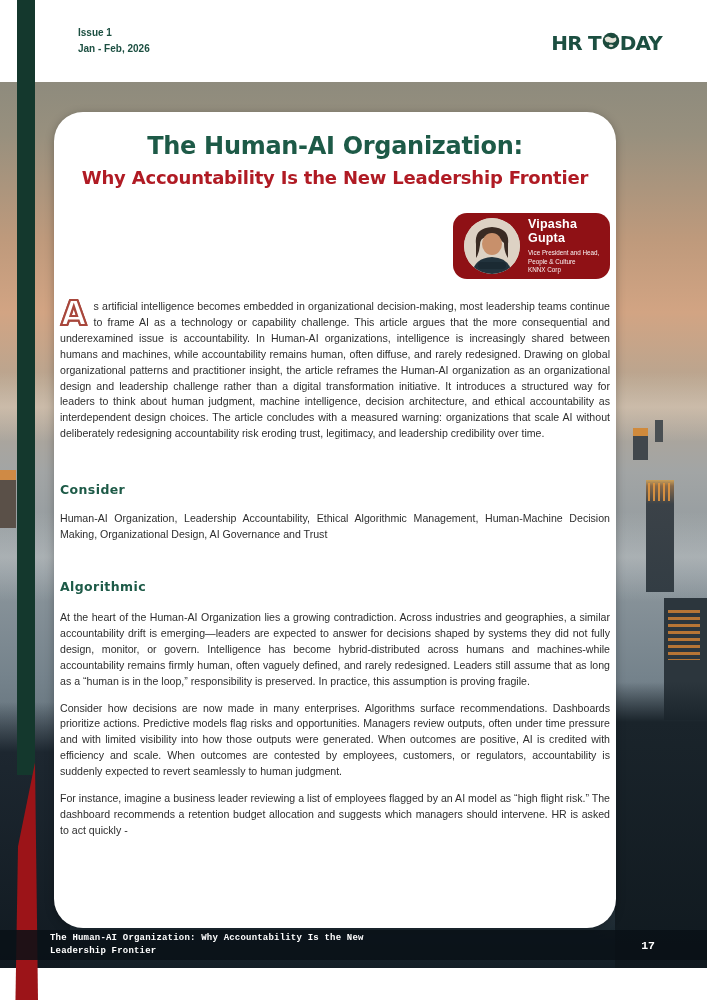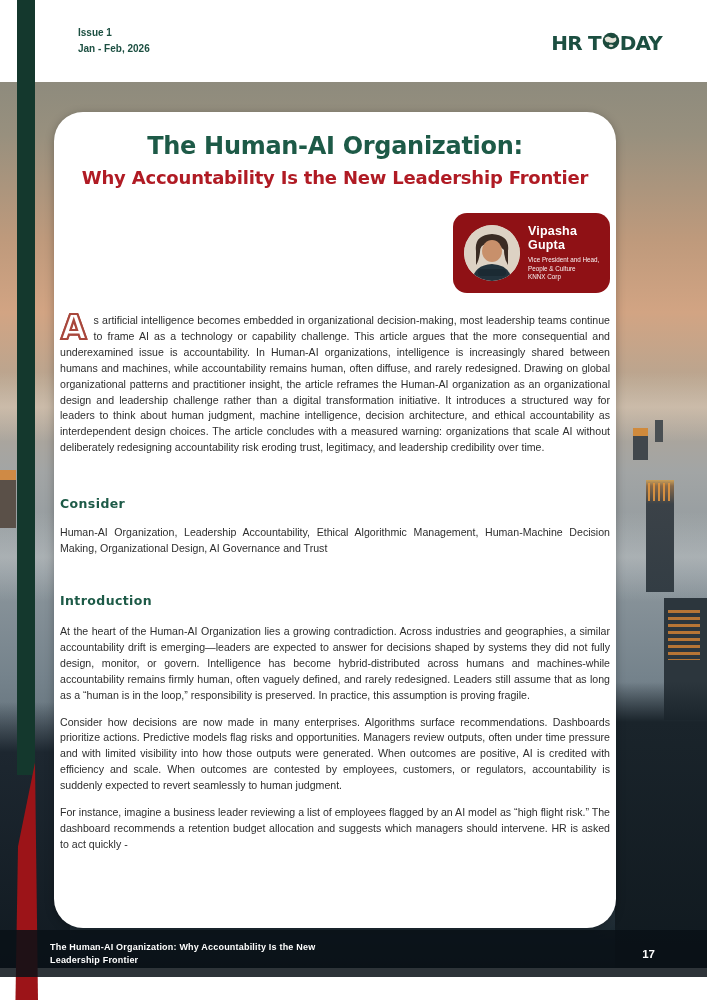--- a/index.html
+++ b/index.html
@@ -44,21 +44,21 @@
     font-family:"DejaVu Sans",sans-serif;font-weight:800;font-size:20px;letter-spacing:-0.8px;z-index:5;}
   .logo svg{width:18px;height:18px;margin:1px 0 0 1px;}
   
   .card{
     position:absolute;left:54px;top:112px;width:562px;height:816px;background:#ffffff;z-index:6;
     padding:20px 6px 0;box-shadow:0 2px 10px rgba(0,0,0,.28);border-radius:29px;
   }
   .title{font-family:"DejaVu Sans",sans-serif;font-weight:800;font-size:24px;color:#1d5a47;text-align:center;letter-spacing:-0.3px;}
   .subtitle{font-family:"DejaVu Sans",sans-serif;font-weight:600;font-size:18px;color:var(--red);text-align:center;margin-top:7px;letter-spacing:-0.2px;}
   .author-row{display:flex;justify-content:flex-end;margin-top:25px;padding-right:0;}
-  .author-card{width:157px;height:80px;background:var(--card_red);border-radius:14px;display:flex;align-items:center;}
+  .author-card{width:157px;height:66px;background:var(--card_red);border-radius:14px;display:flex;align-items:center;}
   .avatar{width:56px;height:56px;border-radius:50%;margin-left:11px;flex:0 0 auto;overflow:hidden;background:#ddd2c4;}
   .author-info{margin-left:8px;color:#fff;}
   .author-name{font-size:12.5px;font-weight:bold;letter-spacing:.2px;}
   .author-role{font-size:6.3px;line-height:1.4;margin-top:4px;color:rgba(255,255,255,.95);}
   .sec-heading{font-family:"DejaVu Sans",sans-serif;font-weight:800;font-size:12.5px;color:#1d5a47;letter-spacing:.4px;}
   .h-abstract{margin-top:34px;}
   .h-keywords{margin-top:40px;}
   .h-intro{margin-top:36px;}
   .body-text{font-size:10.6px;line-height:15.9px;color:#2e2e2e;text-align:justify;}
   .abstract-text{margin-top:20px;}
@@ -67,22 +67,22 @@
   .p2{margin-top:11px;}
   .p3{margin-top:11px;}
   .dropcap{
     float:left;font-family:"DejaVu Sans",sans-serif;font-weight:800;font-size:33px;line-height:28px;
     color:#ffffff;-webkit-text-stroke:2.2px #a8473c;
     text-shadow:1px 0 #a8473c,-1px 0 #a8473c,0 1px #a8473c,0 -1px #a8473c;
     padding:1px 7px 0 1px;
   }
   
   .footer{
-    position:absolute;left:0;top:930px;width:707px;height:47px;background:rgba(9,16,22,.85);z-index:7;
-    display:flex;align-items:center;justify-content:space-between;padding:0 52px 0 50px;
+    position:absolute;left:0;top:930px;width:707px;height:30px;background:rgba(9,16,22,.85);z-index:7;
+    display:flex;align-items:center;justify-content:space-between;padding:0 52px 0 50px;font-family:Liberation Mono, monospace;
   }
   .footer-title{color:#fff;font-size:9px;font-weight:bold;line-height:1.4;letter-spacing:.2px;}
   .page-num{color:#fff;font-size:11.5px;font-weight:bold;}
 </style>
 </head>
 <body>
 
 <div class="photo">
   <div class="fog f1"></div>
   <div class="fog f2"></div>
@@ -140,21 +140,21 @@
         </div>
       </div>
     </div>
   </div>
 
   <p class="body-text abstract-text"><span class="dropcap">A</span><span>s artificial intelligence becomes embedded in organizational decision-making, most leadership teams continue to frame AI as a technology or capability challenge. This article argues that the more consequential and underexamined issue is accountability. In Human-AI organizations, intelligence is increasingly shared between humans and machines, while accountability remains human, often diffuse, and rarely redesigned. Drawing on global organizational patterns and practitioner insight, the article reframes the Human-AI organization as an organizational design and leadership challenge rather than a digital transformation initiative. It introduces a structured way for leaders to think about human judgment, machine intelligence, decision architecture, and ethical accountability as interdependent design choices. The article concludes with a measured warning: organizations that scale AI without deliberately redesigning accountability risk eroding trust, legitimacy, and leadership credibility over time.</span></p>
 
   <div class="sec-heading h-keywords">Consider</div>
   <p class="body-text keywords-text">Human-AI Organization, Leadership Accountability, Ethical Algorithmic Management, Human-Machine Decision Making, Organizational Design, AI Governance and Trust</p>
 
-  <div class="sec-heading h-intro">Introduction</div>
+  <div class="sec-heading h-intro">Algorithmic</div>
   <p class="body-text p1">At the heart of the Human-AI Organization lies a growing contradiction. Across industries and geographies, a similar accountability drift is emerging—leaders are expected to answer for decisions shaped by systems they did not fully design, monitor, or govern. Intelligence has become hybrid-distributed across humans and machines-while accountability remains firmly human, often vaguely defined, and rarely redesigned. Leaders still assume that as long as a “human is in the loop,” responsibility is preserved. In practice, this assumption is proving fragile.</p>
   <p class="body-text p2">Consider how decisions are now made in many enterprises. Algorithms surface recommendations. Dashboards prioritize actions. Predictive models flag risks and opportunities. Managers review outputs, often under time pressure and with limited visibility into how those outputs were generated. When outcomes are positive, AI is credited with efficiency and scale. When outcomes are contested by employees, customers, or regulators, accountability is suddenly expected to revert seamlessly to human judgment.</p>
   <p class="body-text p3">For instance, imagine a business leader reviewing a list of employees flagged by an AI model as “high flight risk.” The dashboard recommends a retention budget allocation and suggests which managers should intervene. HR is asked to act quickly -</p>
 </div>
 
 <div class="footer">
   <div class="footer-title">
     <div>The Human-AI Organization: Why Accountability Is the New</div>
     <div>Leadership Frontier</div>
   </div>

